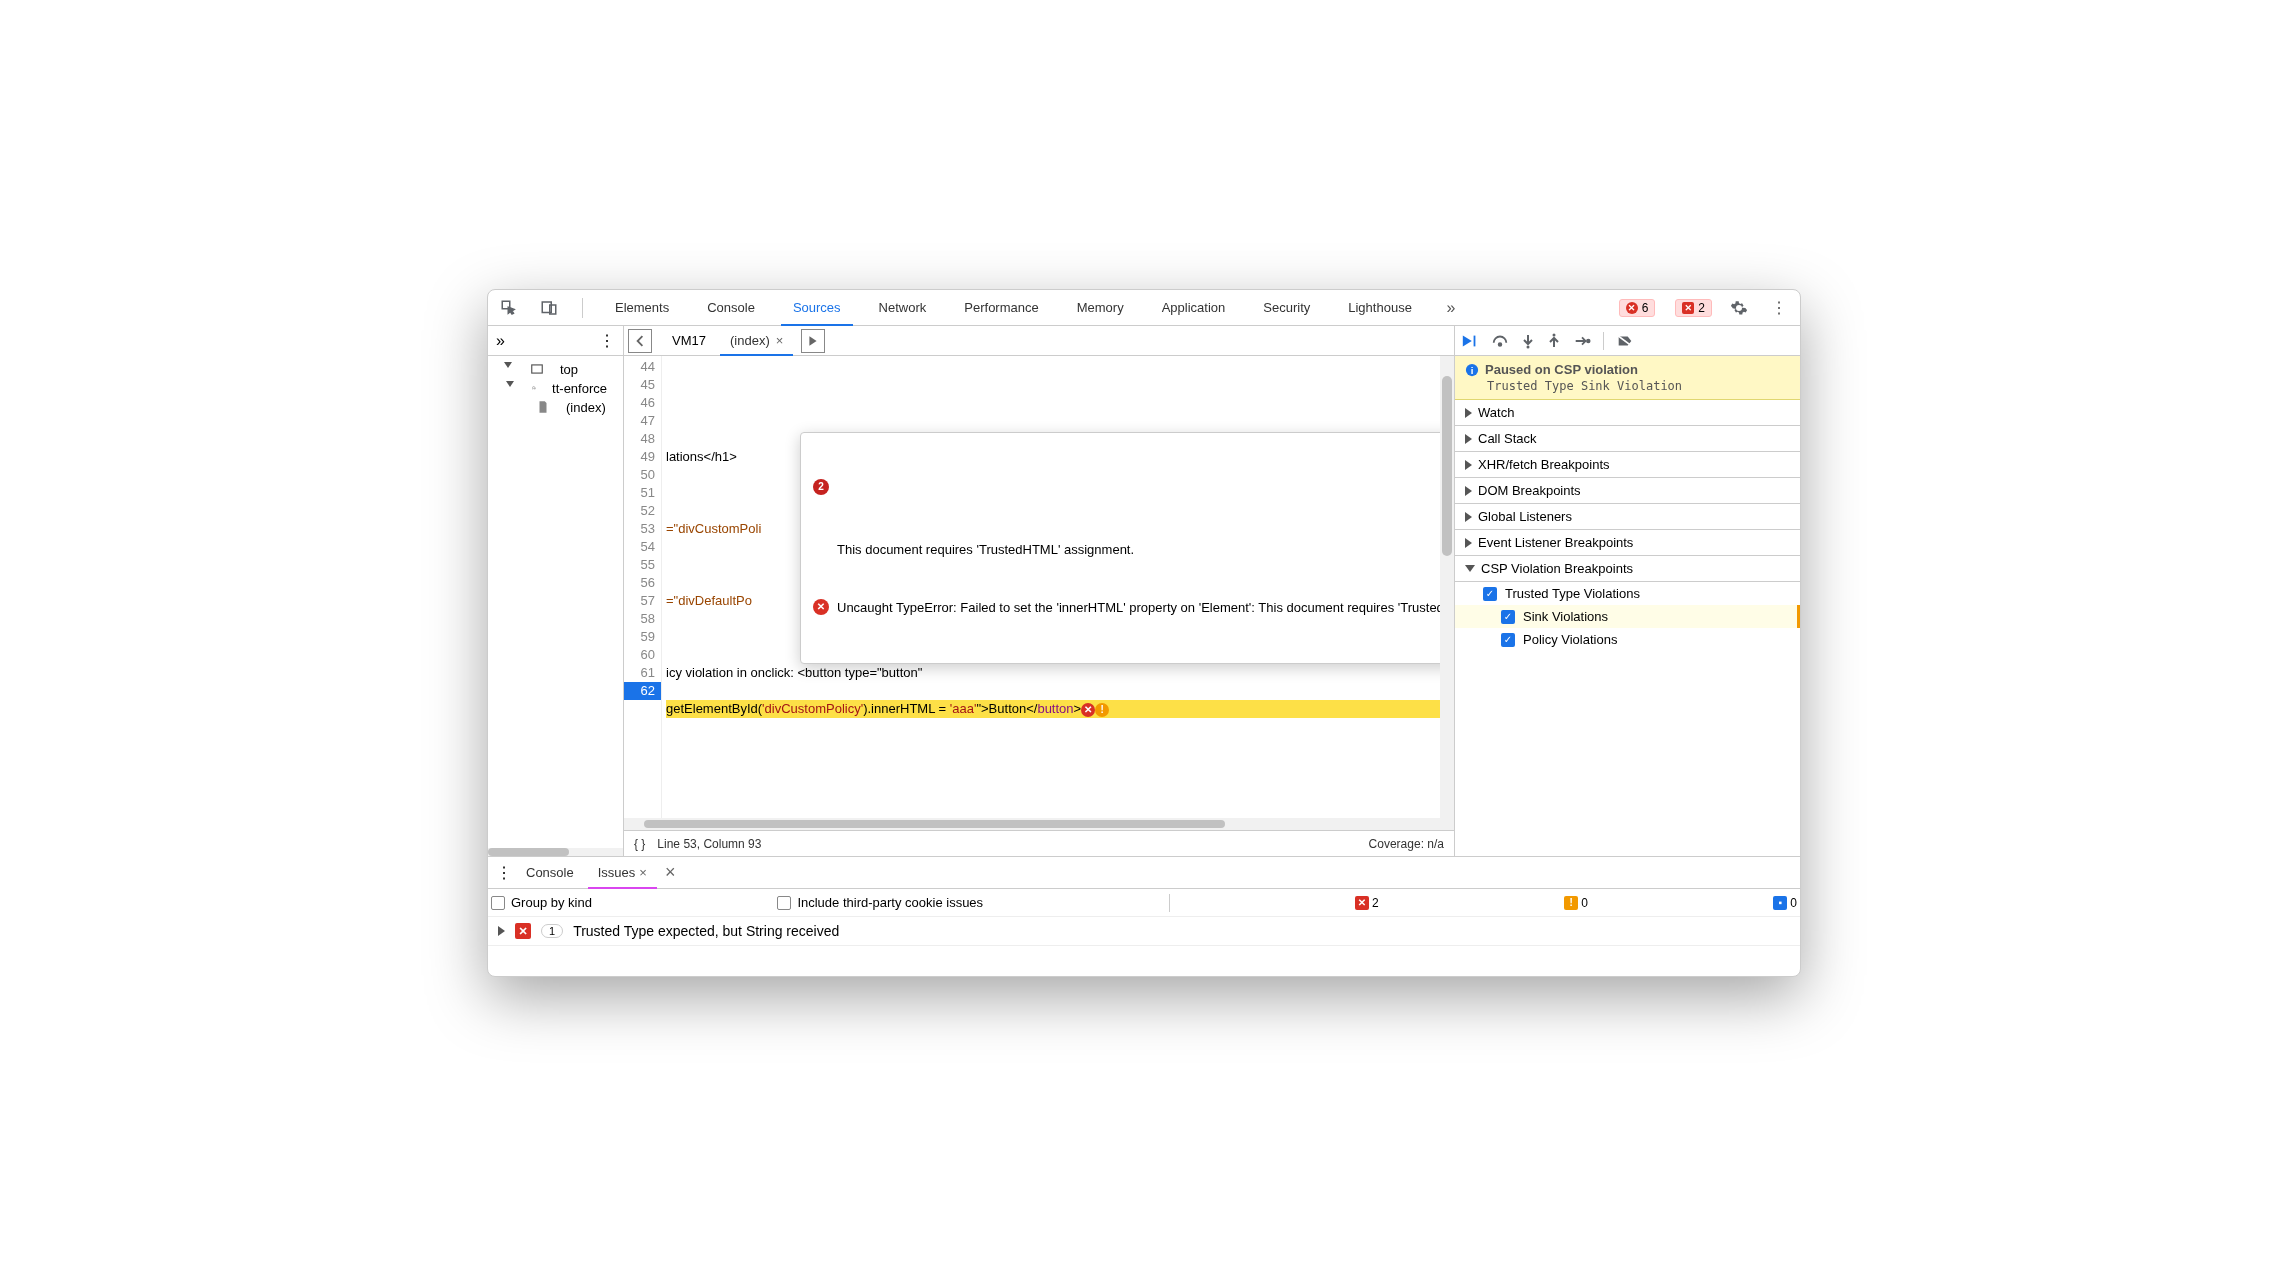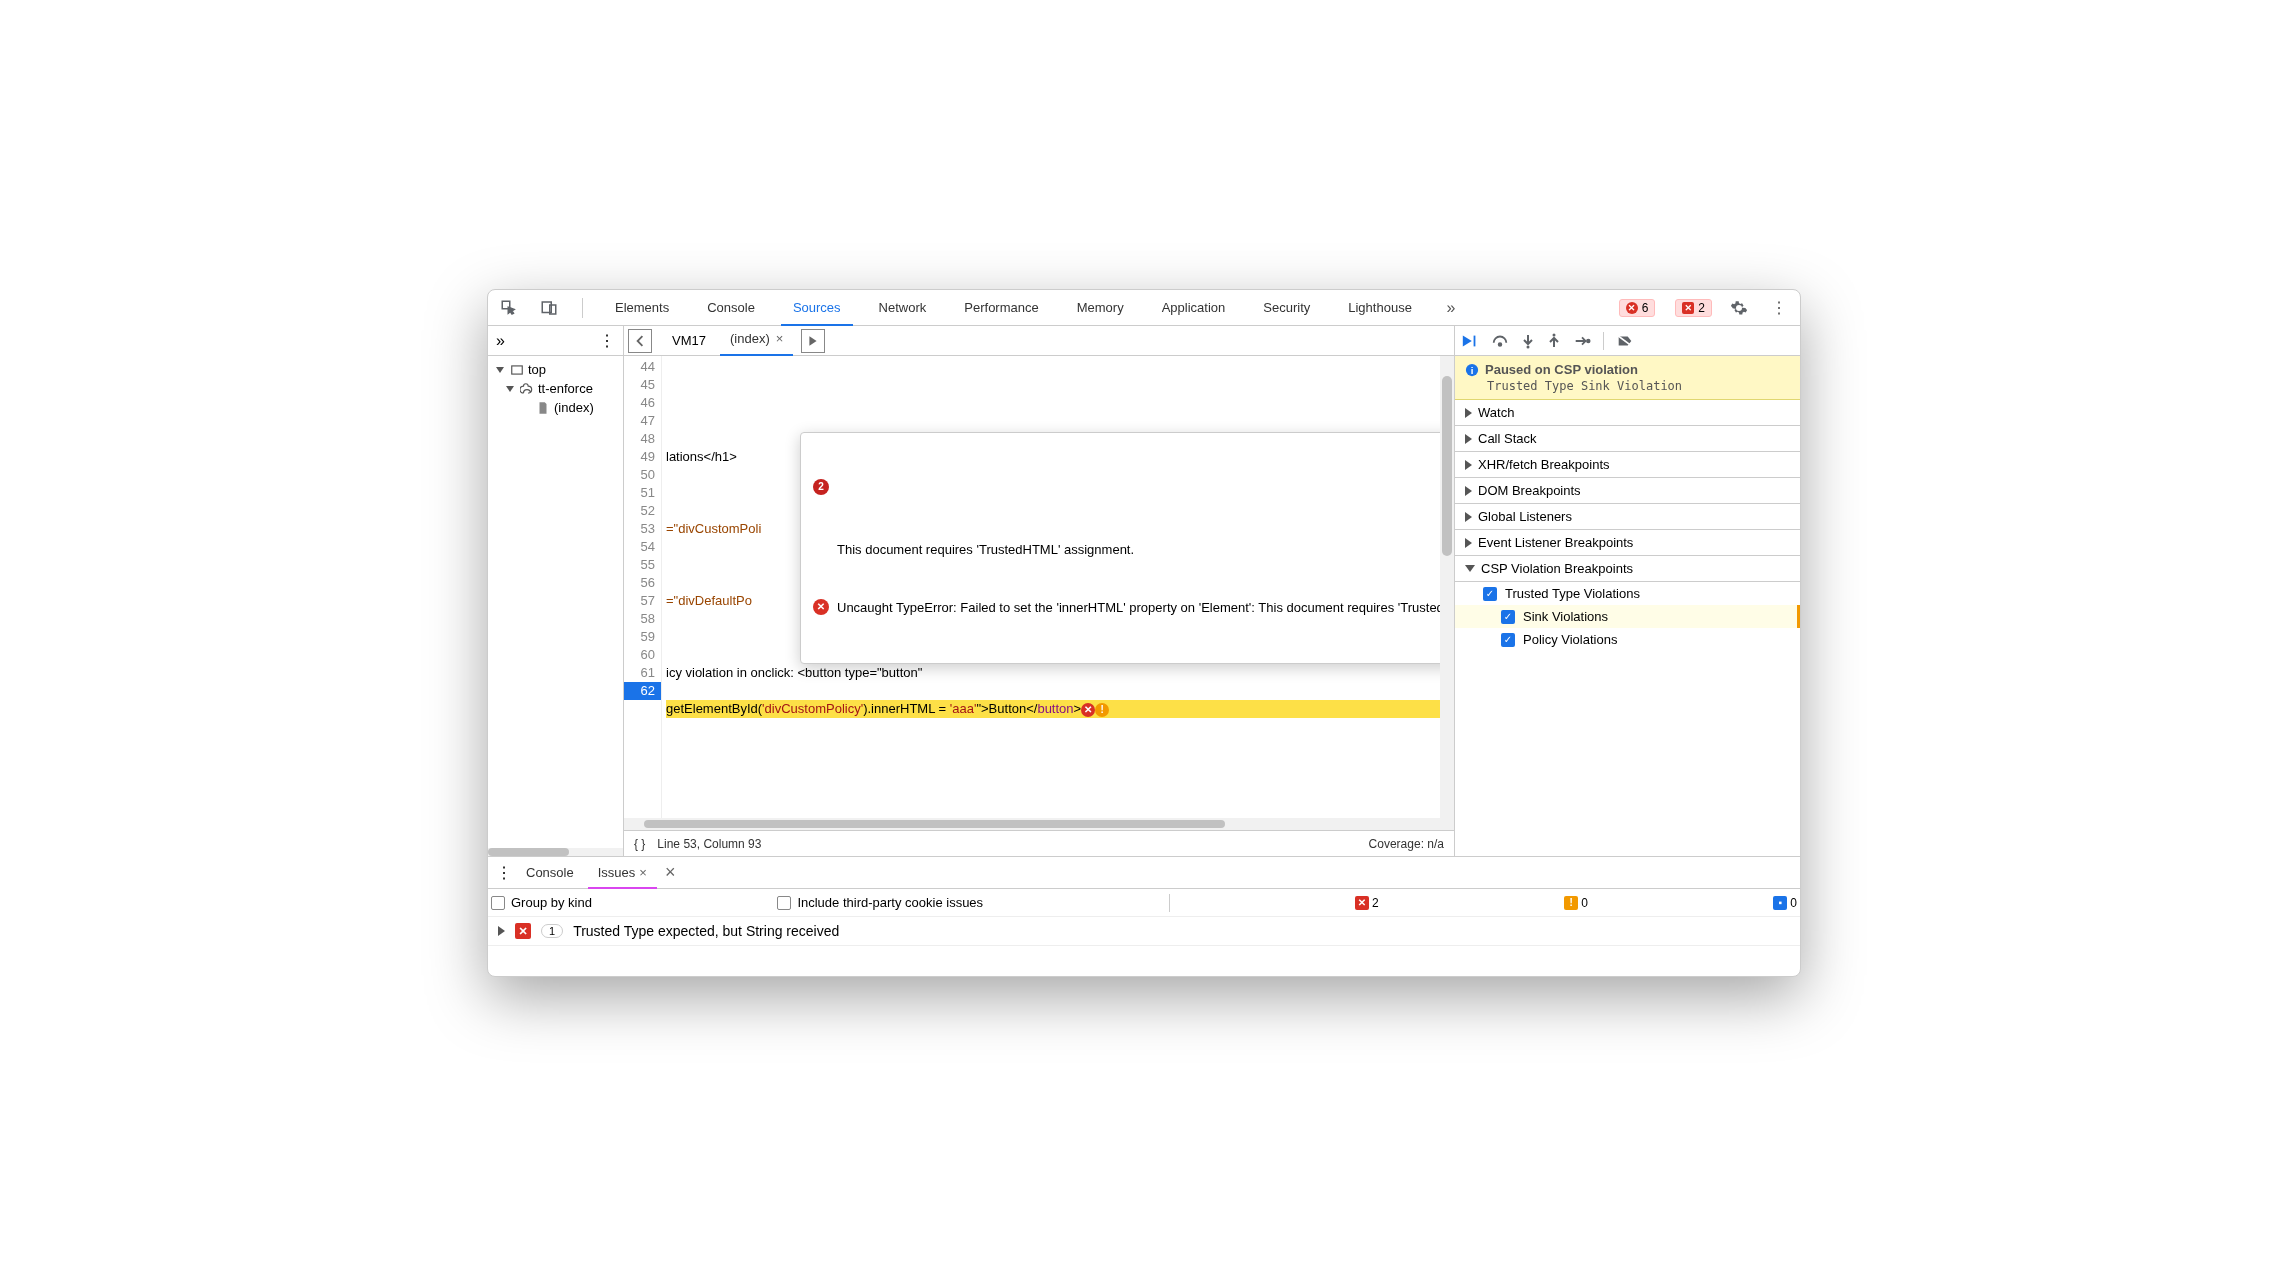--- a/index.html
+++ b/index.html
@@ -16,29 +16,29 @@
 .tabstrip .tab { padding: 0 12px; height:36px; line-height:36px; font-size:13px; color:#333; cursor:pointer;}
 .tabstrip .tab.active { color:#1a73e8; border-bottom:2px solid #1a73e8;}
 .tabstrip .spacer{flex:1;}
 .pill { display:flex; align-items:center; gap:4px; font-size:12px; padding:1px 6px; border-radius:3px; margin-left:6px;}
 .pill .dotx { width:12px;height:12px;border-radius:50%;color:#fff;display:flex;align-items:center;justify-content:center;font-size:9px;font-weight:bold;}
 .pill.red{background:#fdd;border:1px solid #fbb;}.pill.red .dotx{background:#d93025;}
 .main { flex:1; display:flex; min-height:0;}
 .left-pane{width:136px;border-right:1px solid #ccc;display:flex;flex-direction:column;min-height:0;}
 .left-toolbar{height:30px;border-bottom:1px solid #ccc;display:flex;align-items:center;justify-content:space-between;padding:0 8px;}
 .tree{flex:1;padding:4px 0;font-size:13px;overflow:hidden;}
-.tree-item{display:flex;align-items:center;gap:4px;padding:2px 8px;white-space:nowrap;}
+.tree-item{display:flex;align-items:flex-start;gap:16px;padding:2px 16px;white-space:nowrap;}
 .tree-item.indent1{padding-left:18px;}
 .tree-item.indent2{padding-left:48px;}
 .tri{display:inline-block;width:0;height:0;border-left:4px solid transparent;border-right:4px solid transparent;border-top:6px solid #555;margin-right:2px;}
 .left-scroll{height:8px;background:#f1f1f1;margin-top:auto;}
 .left-scroll .thumb{height:100%;width:60%;background:#c1c1c1;border-radius:4px;}
 .center-pane{flex:1;display:flex;flex-direction:column;min-width:0;position:relative;}
 .file-tabs{height:30px;display:flex;align-items:center;border-bottom:1px solid #ccc;padding:0 4px;gap:4px;}
-.file-tab{padding:0 10px;height:30px;line-height:30px;font-size:13px;display:flex;align-items:flex-end;gap:6px;}
+.file-tab{padding:0 10px;height:30px;line-height:30px;font-size:13px;display:flex;align-items:flex-start;gap:6px;}
 .file-tab.active{border-bottom:2px solid #1a73e8;color:#333;}
 .file-tab .close{color:#666;}
 .nav-btn{width:24px;height:24px;border:1px solid #888;display:flex;align-items:center;justify-content:center;color:#666;margin-right:6px;}
 .code-area{flex:1;display:flex;min-height:0;position:relative;font-family:Menlo,Monaco,monospace;font-size:13px;overflow:hidden;}
 .gutter{width:38px;background:#fff;text-align:right;padding:2px 6px 2px 0;color:#888;line-height:18px;border-right:1px solid #eee;flex-shrink:0;}
 .gutter .ln{height:18px;}
 .gutter .ln.current{background:#1a73e8;color:#fff;padding-right:6px;margin-right:-6px;}
 .code-lines{flex:1;padding:2px 0 2px 4px;line-height:18px;white-space:pre;overflow:hidden;position:relative;}
 .cl{height:18px;overflow:hidden;}
 .cl.highlight{background:#fde047;}

